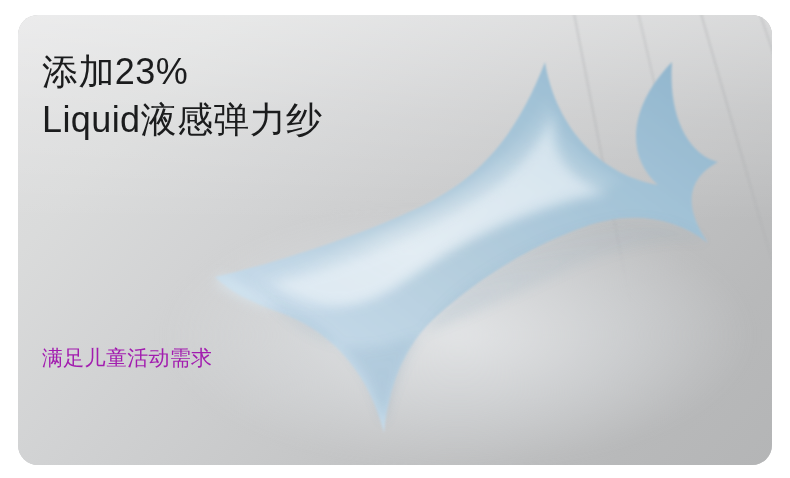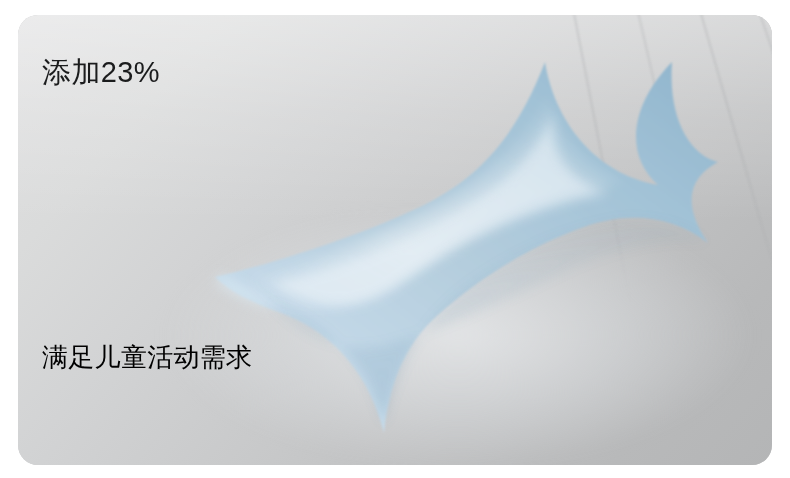--- a/index.html
+++ b/index.html
@@ -99,34 +99,34 @@
 
   .text-block {
     position: absolute;
     left: 24px;
     color: #1b1c1d;
   }
   #title-block { top: 33px; }
   #caption-block { top: 320px; }
 
   .title-line {
-    font-size: 29px;
+    font-size: 36px;
     line-height: 48px;
     letter-spacing: 0.4px;
     font-weight: 400;
     white-space: nowrap;
     color: #1b1c1d;
   }
   .caption-line {
-    font-size: 26px;
+    font-size: 21px;
     line-height: 45px;
     letter-spacing: 0.3px;
     font-weight: 400;
     white-space: nowrap;
-    color: #000000;
+    color: #a21caf;
   }
 </style>
 </head>
 <body>
 
 <div id="promo-card">
 
   <div class="bg-base"></div>
   <div class="bg-top-glow"></div>
 
@@ -228,19 +228,20 @@
       <path d="
         M 200 260
         C 222 268, 244 280, 262 294
         C 240 292, 214 282, 198 268
         Z" fill="#dcebf4"></path>
     </g>
   </svg>
 
   <div class="text-block" id="title-block">
     <div class="title-line">添加23%</div>
+    <div class="title-line">Liquid液感弹力纱</div>
   </div>
 
   <div class="text-block" id="caption-block">
     <div class="caption-line">满足儿童活动需求</div>
   </div>
 
 </div>
 
 </body></html>

